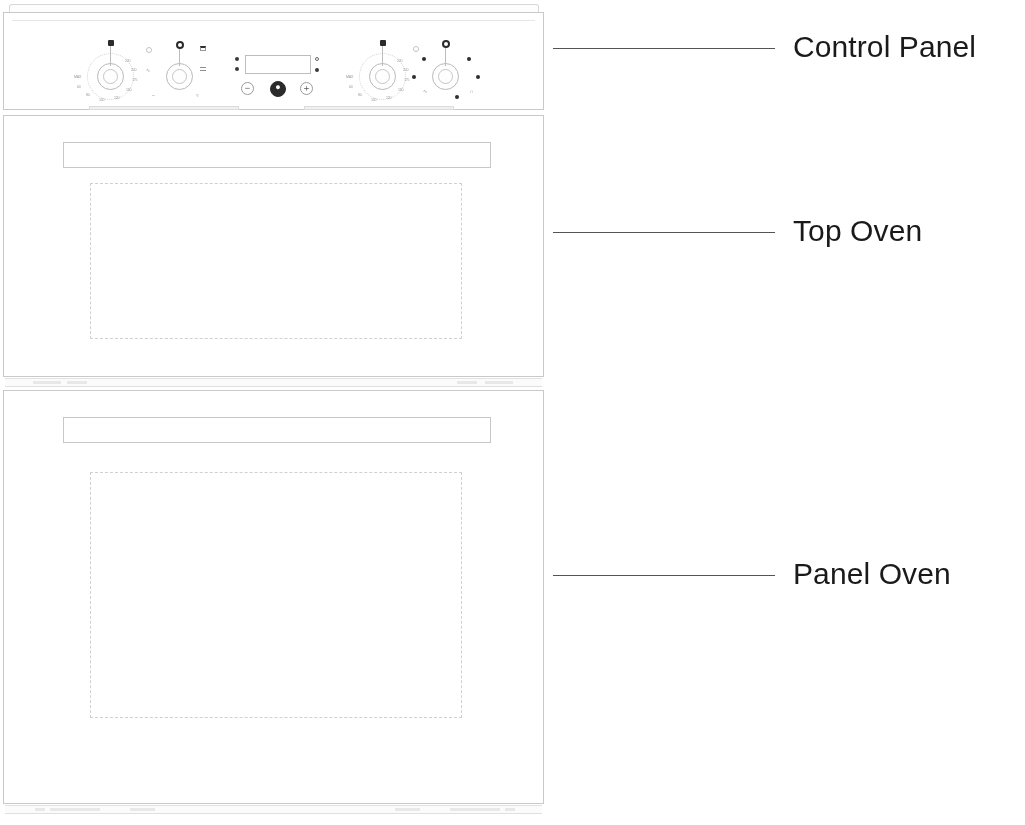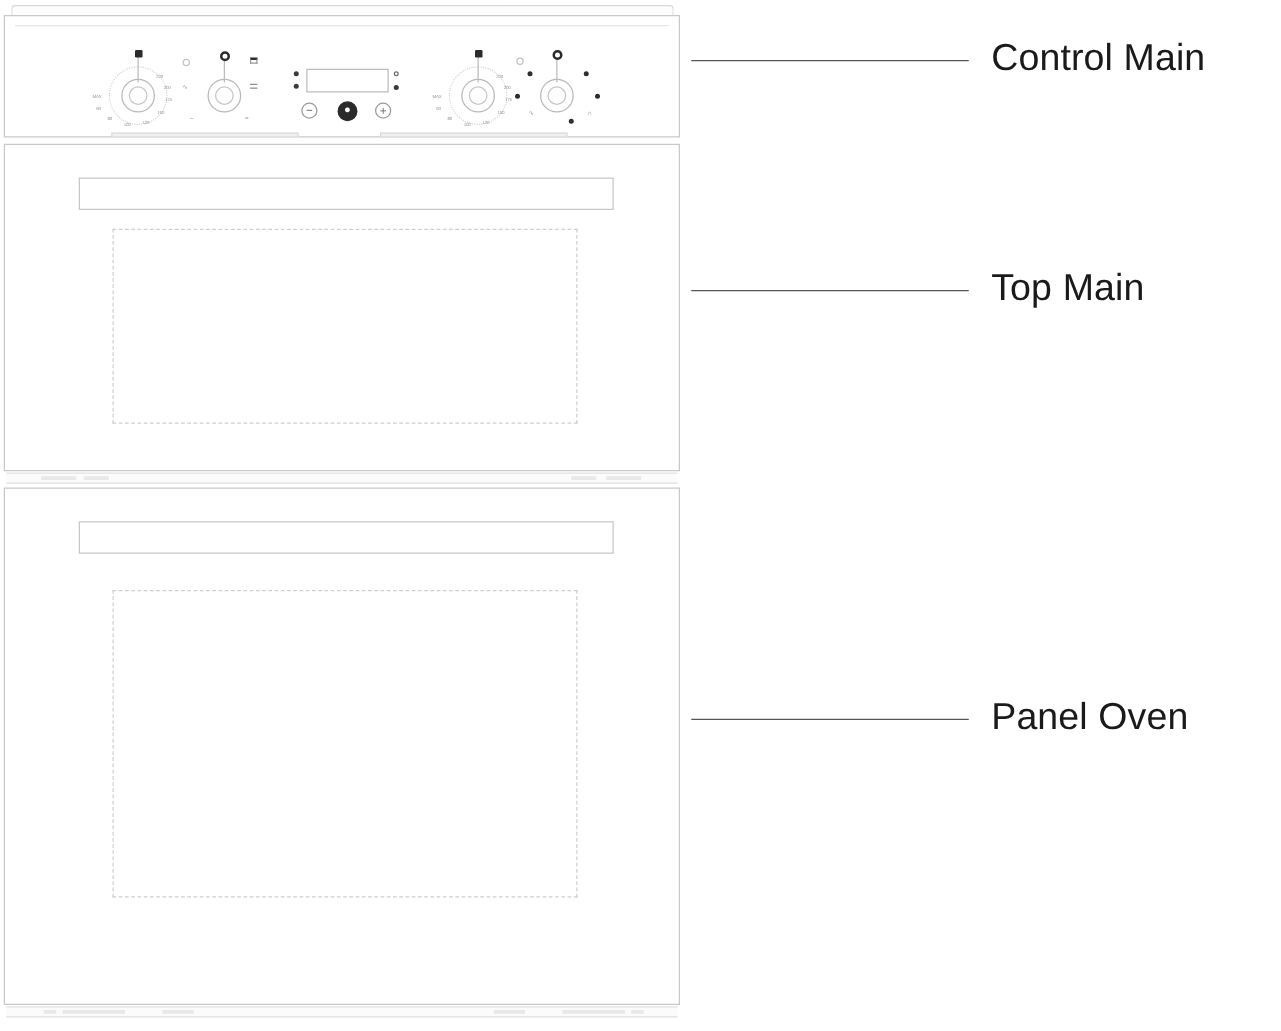--- a/index.html
+++ b/index.html
@@ -384,21 +384,21 @@
       <div class="vent-tab" style="left:45px;  width:50px;"></div>
       <div class="vent-tab" style="left:125px; width:25px;"></div>
       <div class="vent-tab" style="left:390px; width:25px;"></div>
       <div class="vent-tab" style="left:445px; width:50px;"></div>
       <div class="vent-tab" style="left:500px; width:10px;"></div>
     </div>
 
   </div>
 
   <div class="leader-line" style="left:553px; top:48px; width:222px;"></div>
-  <div class="callout-label" style="left:793px; top:30px;">Control Main</div>
+  <div class="callout-label" style="left:793px; top:30px;">Control Panel</div>
 
   <div class="leader-line" style="left:553px; top:232px; width:222px;"></div>
-  <div class="callout-label" style="left:793px; top:214px;">Top Main</div>
+  <div class="callout-label" style="left:793px; top:214px;">Top Oven</div>
 
   <div class="leader-line" style="left:553px; top:575px; width:222px;"></div>
   <div class="callout-label" style="left:793px; top:557px;">Panel Oven</div>
 
 </div>
 
 </body></html>

